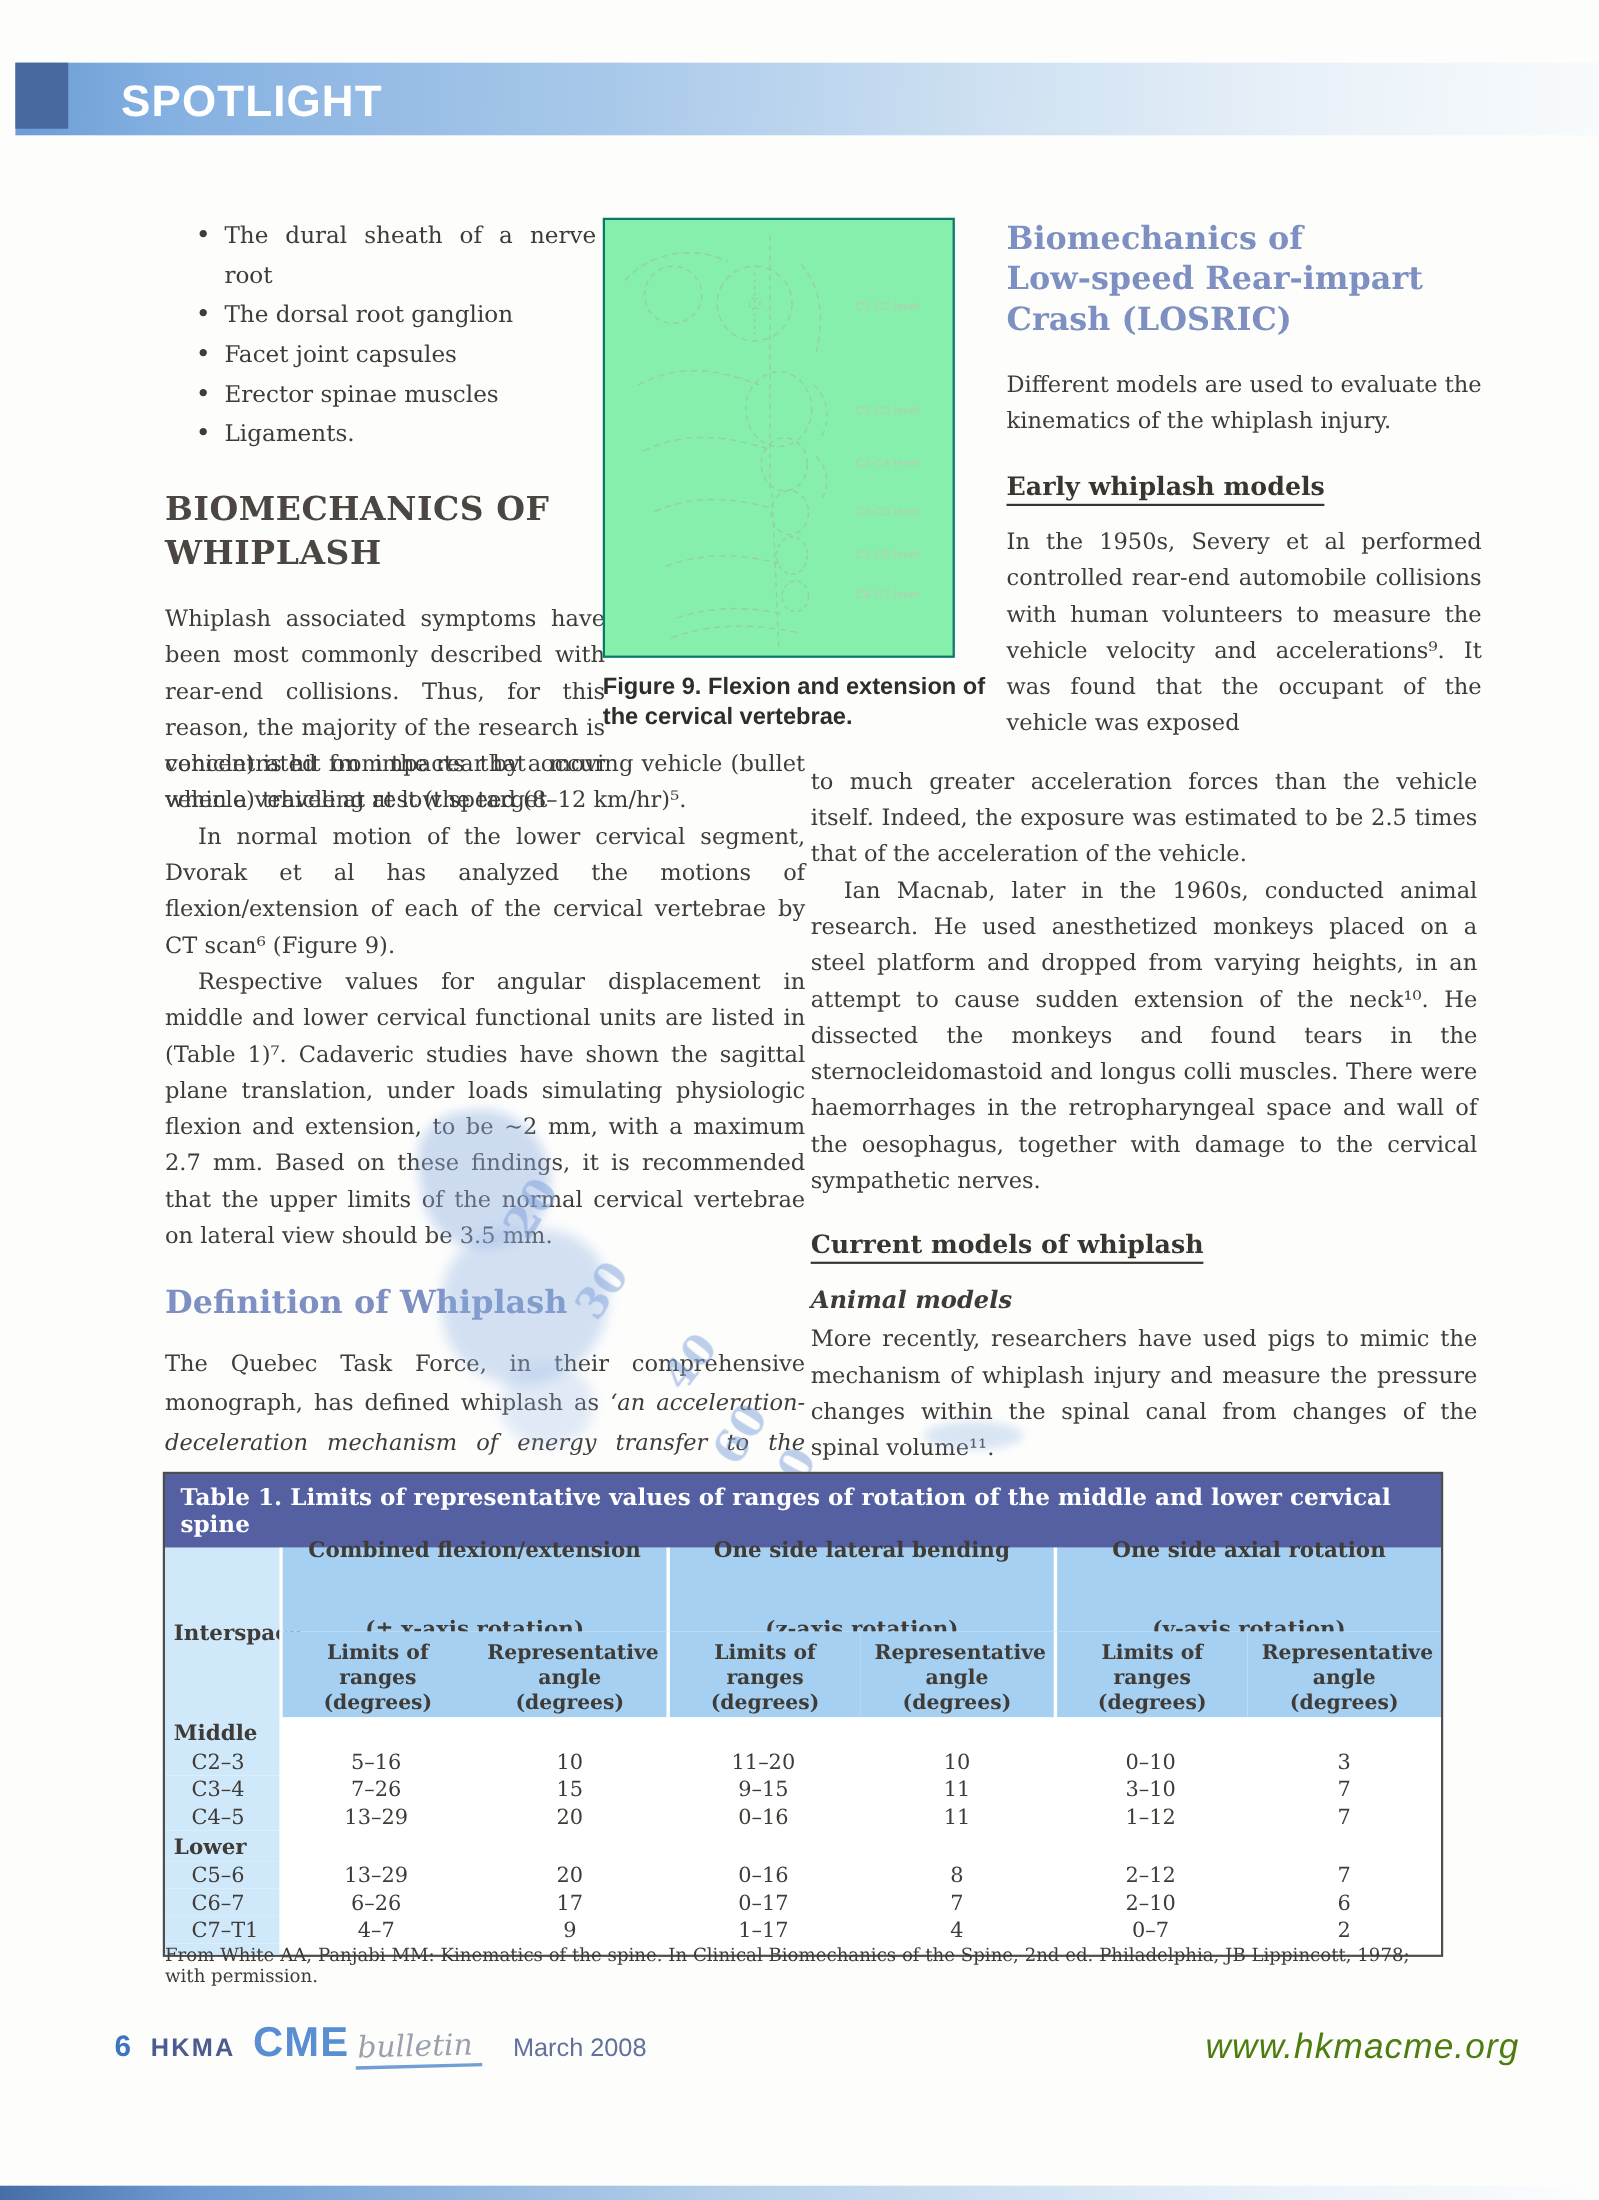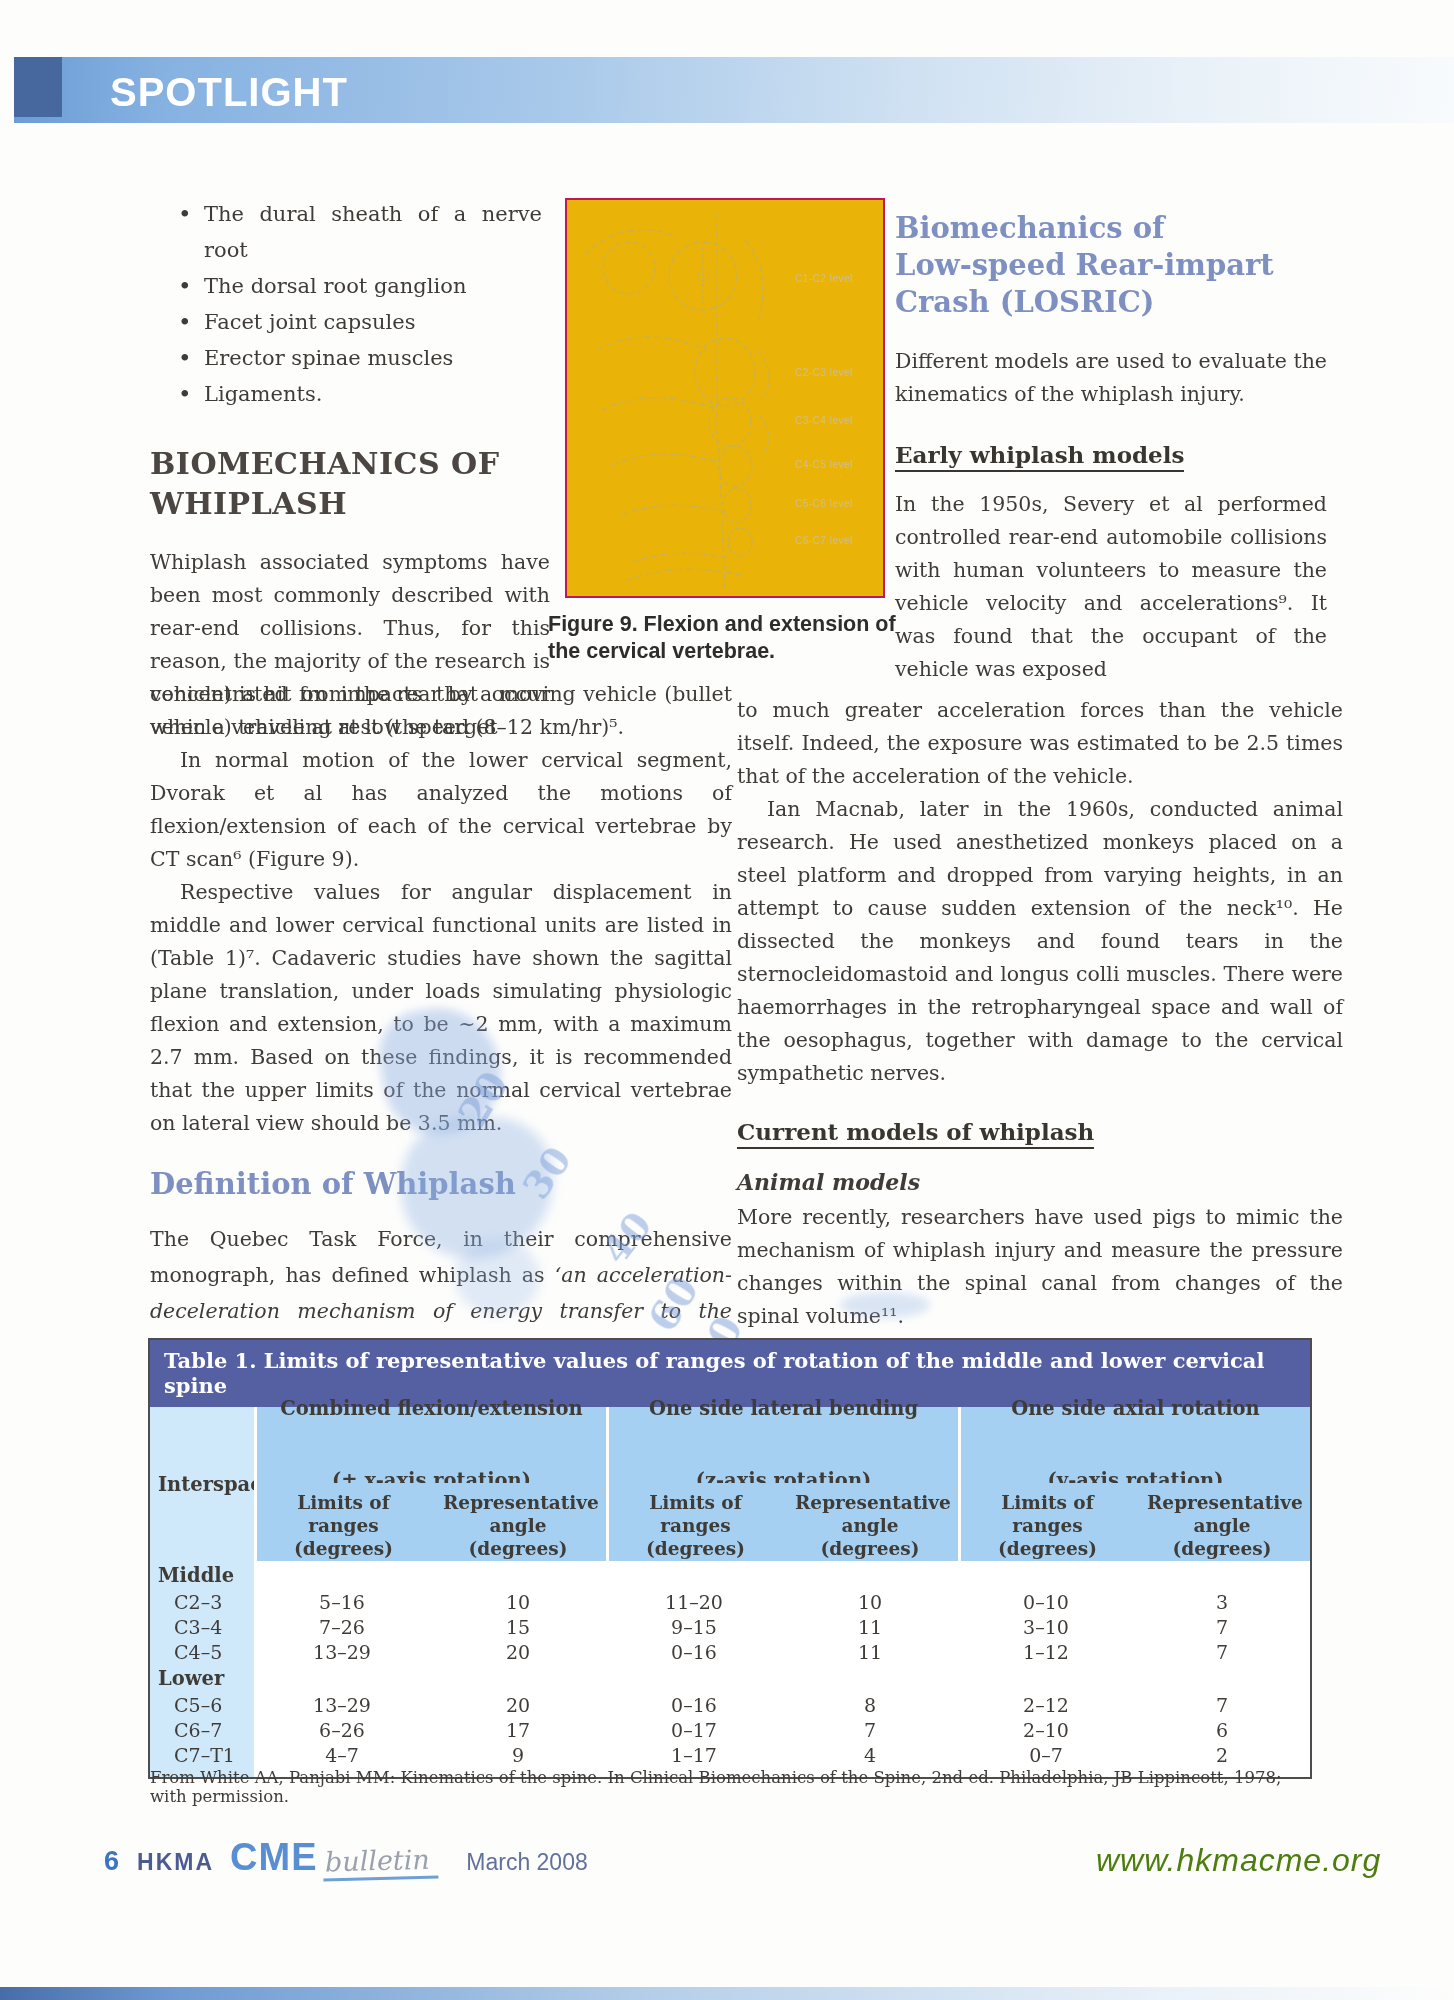--- a/index.html
+++ b/index.html
@@ -21,24 +21,24 @@
   #col-a{position:absolute;left:150px;top:196px;width:400px;}
   #col-a ul{list-style:none;margin:0;padding:0;}
   #col-a li{position:relative;padding-left:54px;padding-right:8px;font-size:21px;
             line-height:36px;text-align:justify;}
   #col-a li::before{content:"•";position:absolute;left:28px;top:0;font-size:23px;color:#3f3b37;}
   #biomech-heading{margin-top:32px;font-size:30px;line-height:40px;font-weight:bold;
                    color:#4b4641;letter-spacing:.5px;}
   #col-a .para{margin-top:22px;}
   
   #figure-wrap{position:absolute;left:548px;top:198px;width:372px;}
-  #figure-box{margin-left:17px;width:316px;height:396px;border:2px solid #be185d;background:#eab308;}
+  #figure-box{margin-left:0;width:316px;height:396px;border:2px solid #0f766e;background:#86efac;}
   #figure-caption{margin-top:13px;width:368px;font-family:"Liberation Sans",sans-serif;
                   font-weight:bold;font-size:21.5px;line-height:27px;color:#2f2d2b;}
-  #col-c{position:absolute;left:895px;top:198px;width:432px;margin-top:12px;}
+  #col-c{position:absolute;left:915px;top:198px;width:432px;}
   #col-c .para{margin-top:24px;}
   #col-c .ul-head{margin-top:30px;}
   #col-c .after-head{margin-top:16px;}
   
   #mid-left{position:absolute;left:150px;top:678px;width:582px;}
   #mid-right{position:absolute;left:737px;top:694px;width:606px;}
   #definition-heading{margin-top:26px;margin-bottom:18px;}
   .quebec{line-height:36px;}
   .em{font-style:italic;}
   #mid-right .ul-head{margin-top:28px;}

